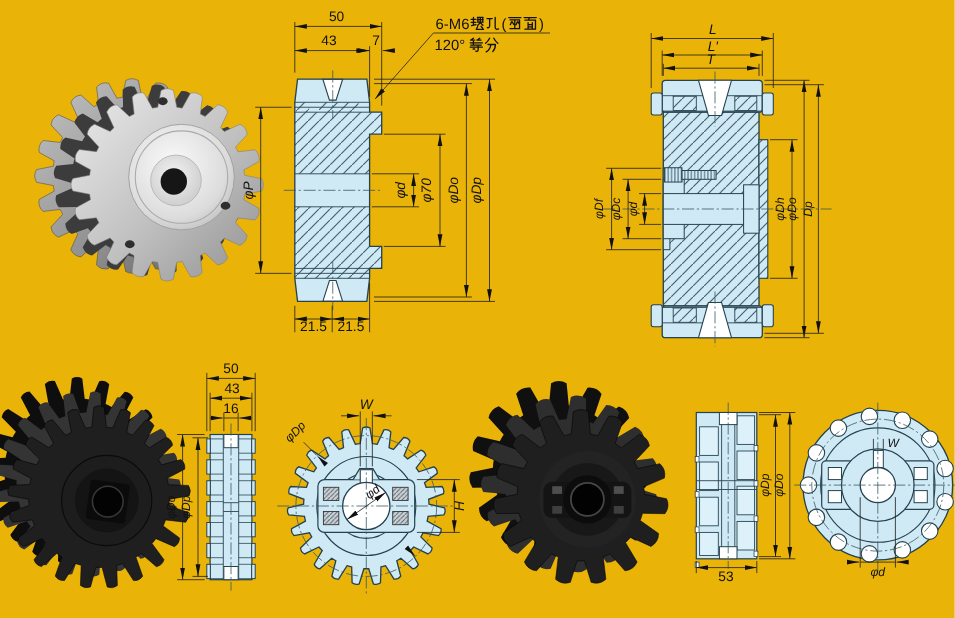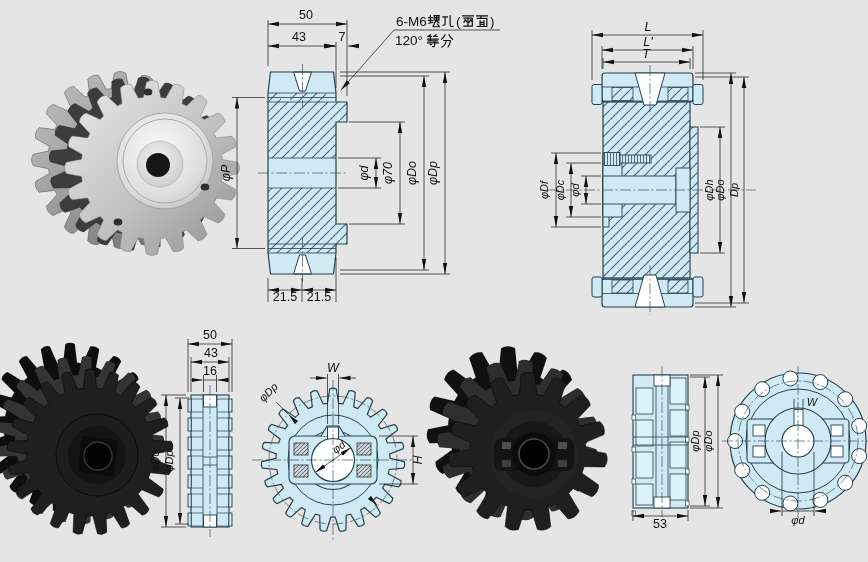--- a/index.html
+++ b/index.html
@@ -1,16 +1,16 @@
 <!DOCTYPE html>
 <html><head>
 <meta charset="utf-8">
 <style>
   html,body{margin:0;padding:0;background:#fff;}
-  .page{position:relative;width:868px;height:562px;background:#e5e5e5;overflow:hidden;}
+  .page{position:relative;width:868px;height:562px;background:#eab308;overflow:hidden;}
   .dt{font:12.5px "Liberation Sans",sans-serif;fill:#111;}
   .dti{font-style:italic;}
   .sm{font-size:11px;}
   .note{font:13.5px "Liberation Sans",sans-serif;fill:#111;}
   .dim{stroke:#222;stroke-width:0.75;fill:none;}
   .dimA{marker-start:url(#ah);marker-end:url(#ah);}
   .dimE{marker-end:url(#ah);}
   .ol{stroke:#25424f;stroke-width:1.2;fill:none;}
   .olt{stroke:#25424f;stroke-width:0.8;fill:none;}
   .cl{stroke:#33565f;stroke-width:0.7;stroke-dasharray:11 2.5 2 2.5;fill:none;}

